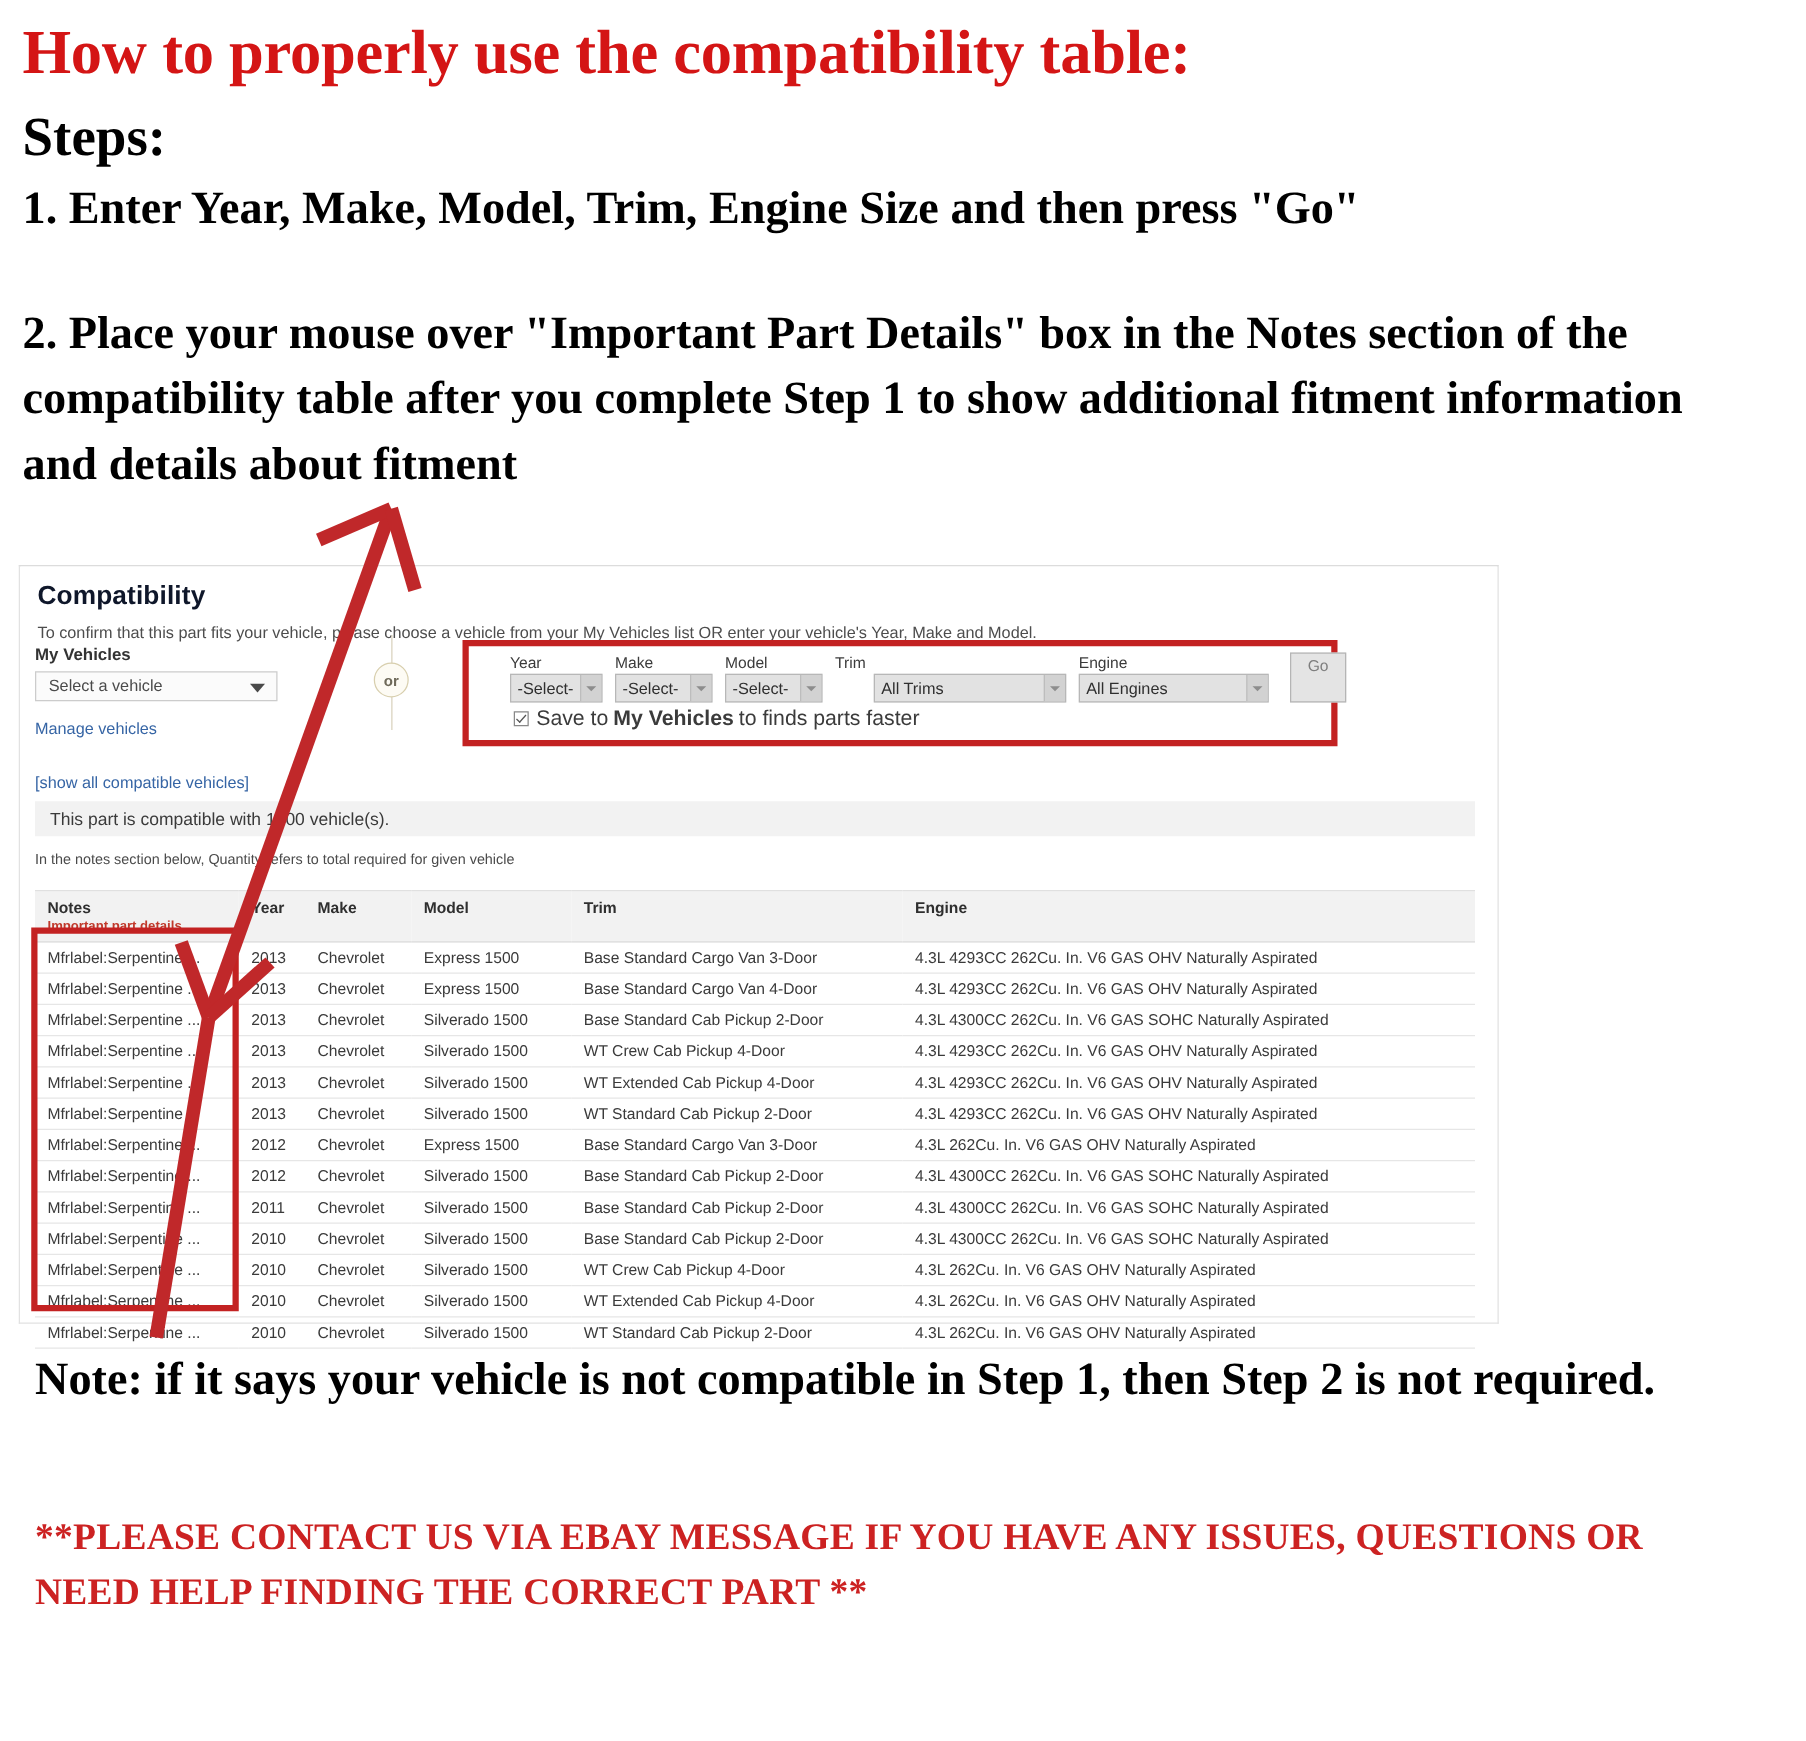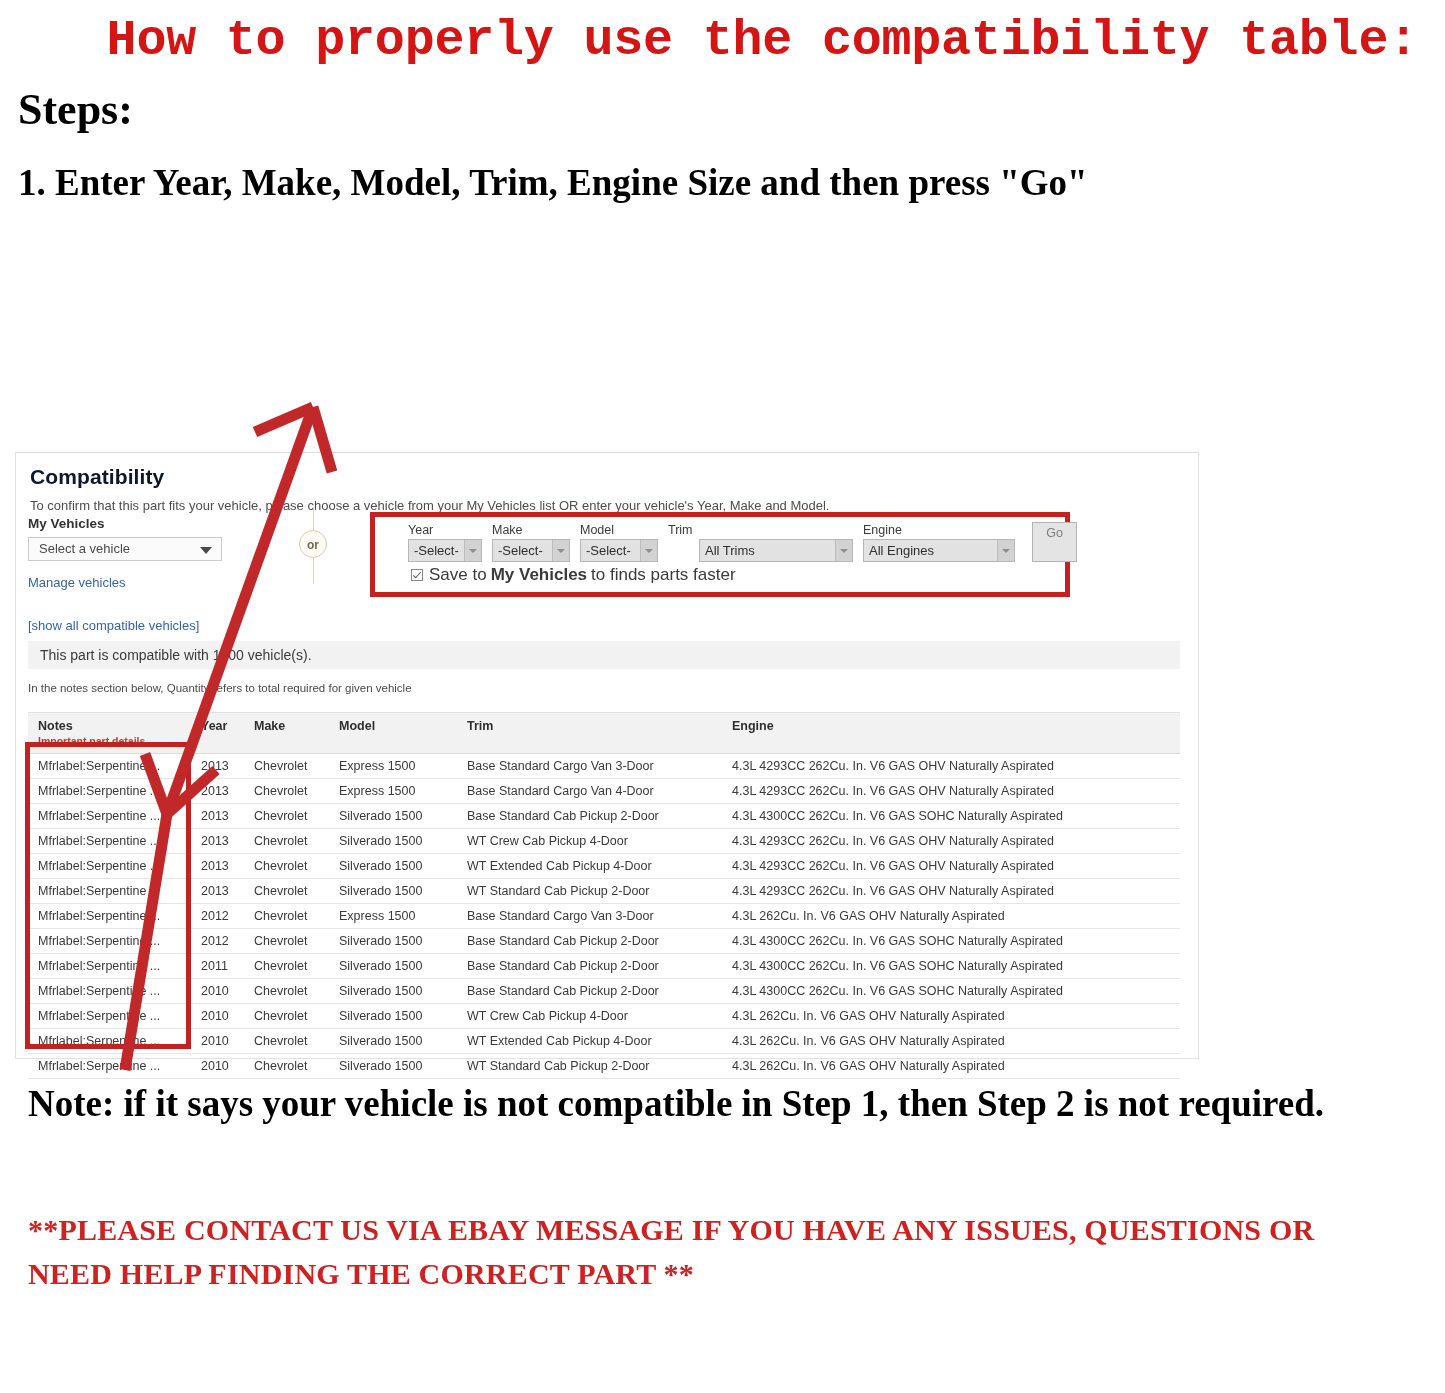--- a/index.html
+++ b/index.html
@@ -16,44 +16,43 @@
   }
 
   
   .headings {
     position: absolute;
     left: 18px;
     top: 14px;
     width: 1400px;
   }
   .h-title {
-    font-family: Liberation Mono, monospace;
+    font-family: Liberation Serif, serif;
     font-weight: bold;
     font-size: 50px;
     color: #d41515;
     line-height: 1.08;
     letter-spacing: -0.2px;
     white-space: nowrap;
-    text-align: right;
   }
   .h-steps {
     font-family: "Liberation Serif", serif;
     font-weight: bold;
     font-size: 44px;
     color: #000000;
     line-height: 1.1;
     margin-top: 18px;
   }
   .h-step1 {
     font-family: "Liberation Serif", serif;
     font-weight: bold;
     font-size: 37px;
     color: #000000;
     line-height: 1.15;
-    margin-top: 28px;
+    margin-top: 12px;
     white-space: nowrap;
   }
   .h-step2 {
     font-family: "Liberation Serif", serif;
     font-weight: bold;
     font-size: 37px;
     color: #000000;
     line-height: 1.42;
     margin-top: 52px;
     width: 1330px;
@@ -390,20 +389,21 @@
     letter-spacing: 0.2px;
   }
 </style>
 </head>
 <body>
 
 <div class="headings">
   <div class="h-title">How to properly use the compatibility table:</div>
   <div class="h-steps">Steps:</div>
   <div class="h-step1">1. Enter Year, Make, Model, Trim, Engine Size and then press "Go"</div>
+  <div class="h-step2">2. Place your mouse over "Important Part Details" box in the Notes section of the compatibility table after you complete Step 1 to show additional fitment information and details about fitment</div>
 </div>
 
 <div class="panel">
   <div class="panel-inner">
     <div class="panel-title">Compatibility</div>
     <div class="panel-sub">To confirm that this part fits your vehicle, please choose a vehicle from your My Vehicles list OR enter your vehicle's Year, Make and Model.</div>
   </div>
 </div>
 
 <div class="myveh-block">

